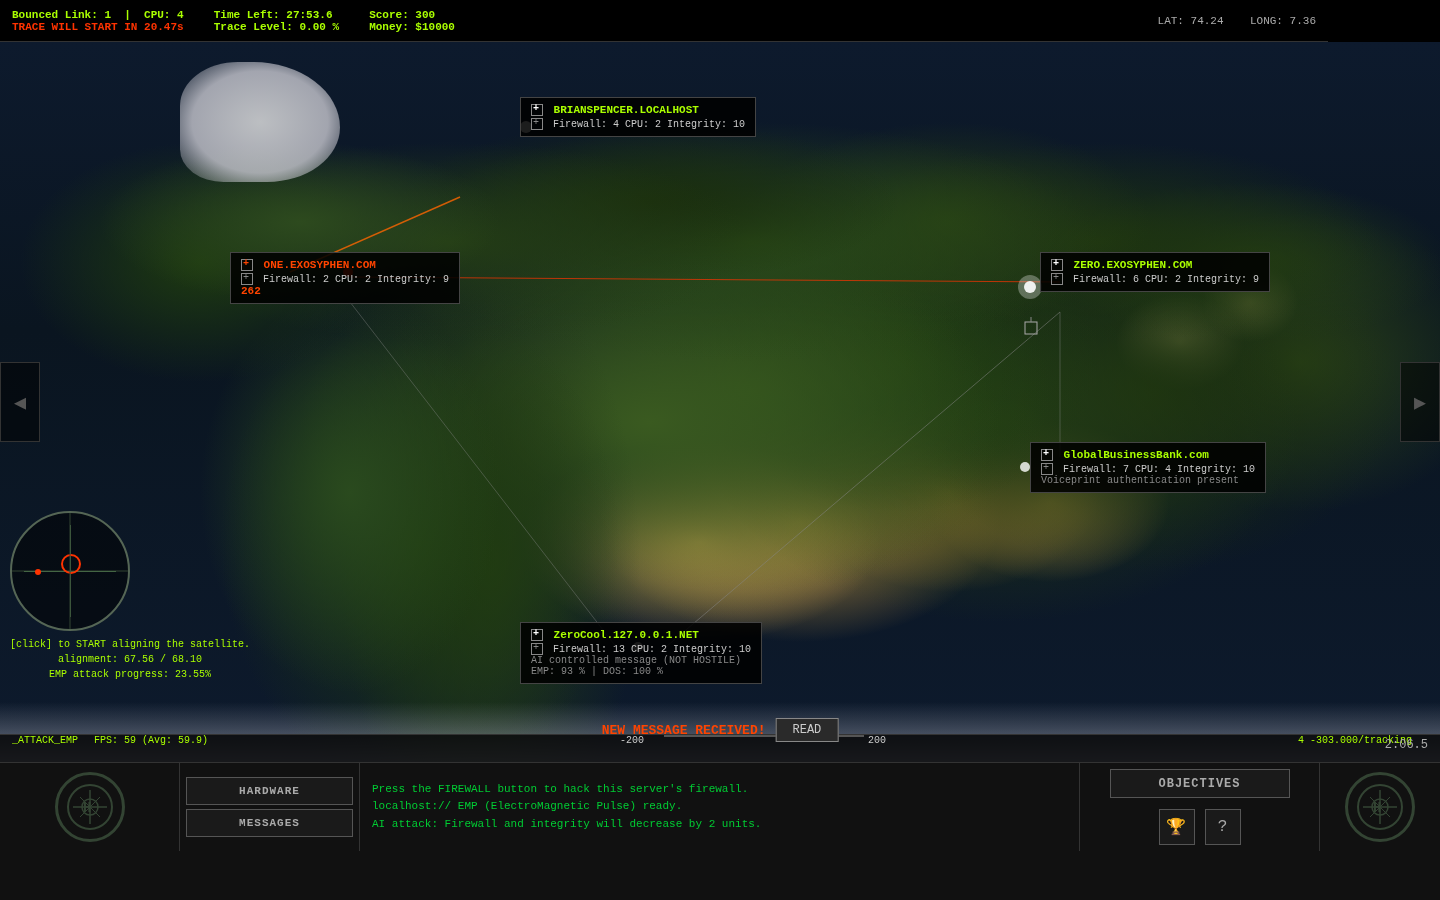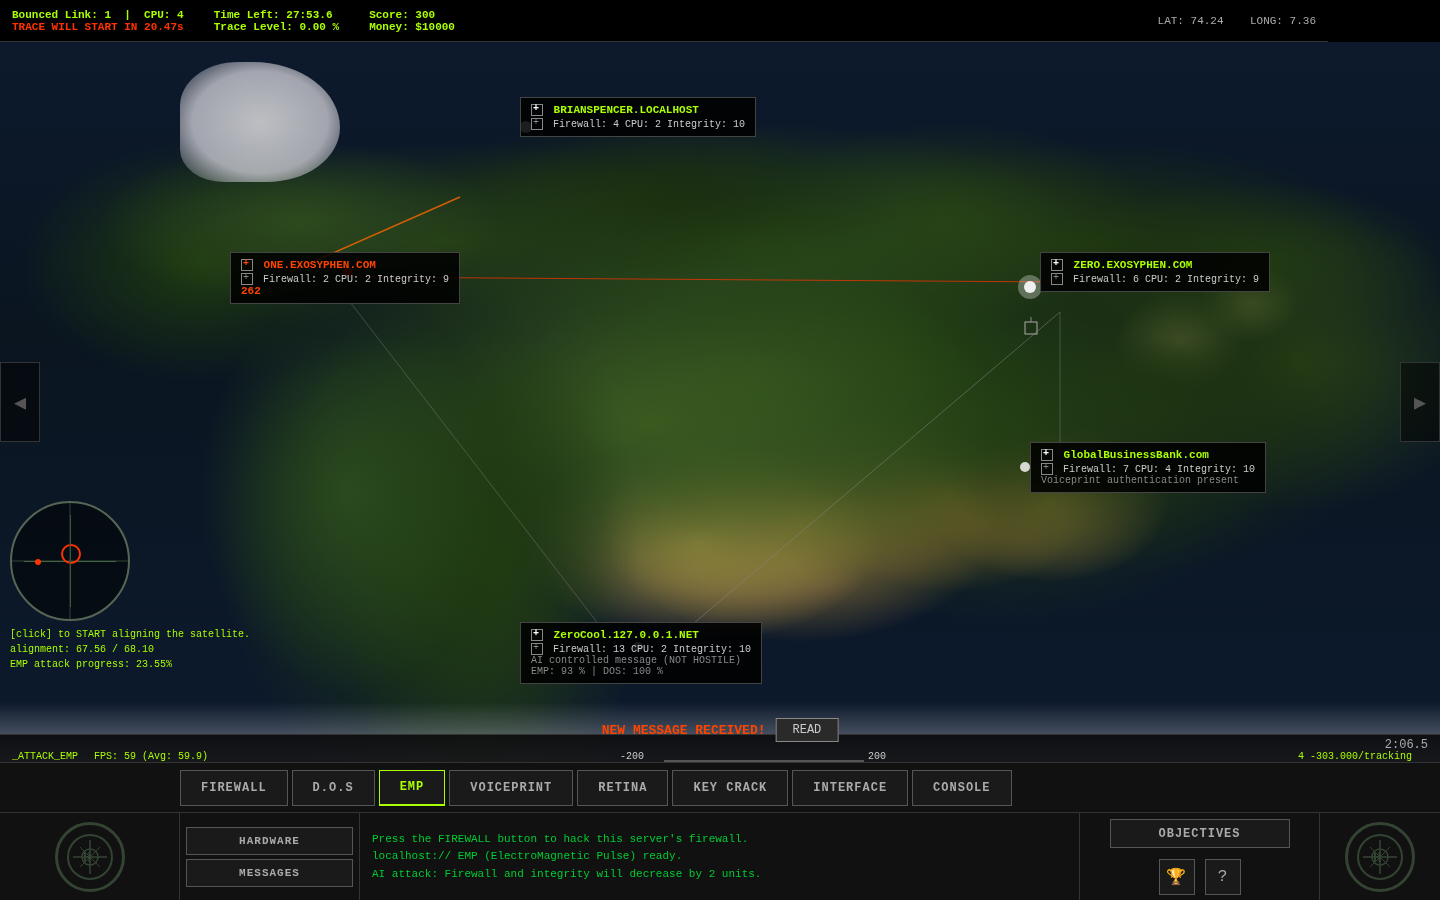--- a/index.html
+++ b/index.html
@@ -146,23 +146,24 @@
       top: -2px; left: 1px;
       color: #888;
       font-size: 10px;
     }
     .node-icon-red::after { color: #ff4400; }
     .node-icon-white::after { color: #ffffff; }
 
     
     #sat-tool {
       position: absolute;
-      bottom: 90px;
+      bottom: 80px;
       left: 10px;
       z-index: 60;
+      text-align: center;
     }
     #sat-circle {
       width: 120px; height: 120px;
       border: 2px solid #556655;
       border-radius: 50%;
       position: relative;
       background: rgba(0,0,0,0.5);
     }
     #sat-circle::before {
       content: '';
@@ -390,21 +391,21 @@
     
     #status-bar {
       position: absolute;
       bottom: 138px;
       left: 0;
       width: 1440px;
       height: 28px;
       background: rgba(0,0,0,0.8);
       border-top: 1px solid #333;
       display: flex;
-      align-items: flex-end;
+      align-items: flex-start;
       padding: 0 12px;
       z-index: 80;
     }
     .status-text { color: #aaff00; font-size: 10px; margin-right: 16px; }
     .status-text-white { color: #cccccc; font-size: 10px; margin-right: 16px; }
 
     
     #msg-banner {
       position: absolute;
       bottom: 158px;
@@ -632,30 +633,20 @@
 
 <div id="msg-banner">
   <span class="msg-text">New message received!</span>
   <button id="read-btn">READ</button>
 </div>
 
 <div id="timer-display">2:06.5</div>
 
 <div id="bottom-bar">
 
-  <div id="toolbar-row">
-    <button class="tb-btn">FIREWALL</button>
-    <button class="tb-btn">D.O.S</button>
-    <button class="tb-btn active">EMP</button>
-    <button class="tb-btn">VOICEPRINT</button>
-    <button class="tb-btn">RETINA</button>
-    <button class="tb-btn">KEY CRACK</button>
-    <button class="tb-btn">INTERFACE</button>
-    <button class="tb-btn">CONSOLE</button>
-  </div>
 
   <div id="info-row">
 
     <div id="left-logos">
       <div class="logo-circle">
         <svg width="50" height="50" viewBox="0 0 50 50">
           <circle cx="25" cy="25" r="22" fill="none" stroke="#334433" stroke-width="2"></circle>
           <path d="M25 8 L25 42 M8 25 L42 25" stroke="#334433" stroke-width="1.5"></path>
           <path d="M15 15 L35 35 M15 35 L35 15" stroke="#334433" stroke-width="1"></path>
           <circle cx="25" cy="25" r="8" fill="none" stroke="#334433" stroke-width="1.5"></circle>

